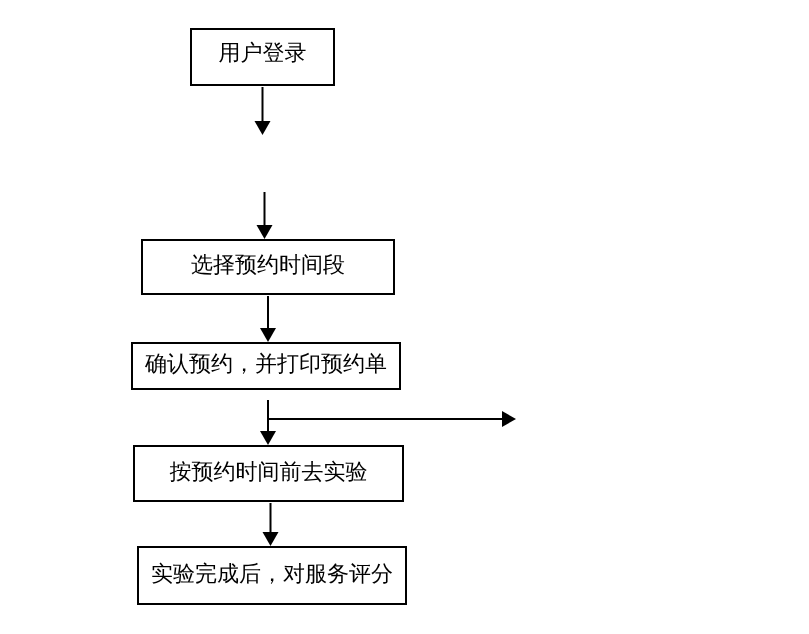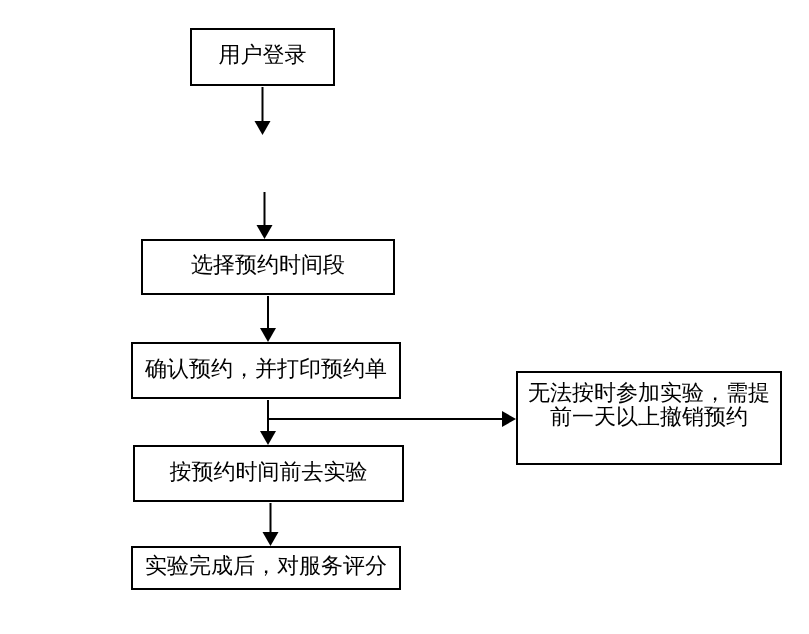--- a/index.html
+++ b/index.html
@@ -45,26 +45,26 @@
     text-align: center;
     white-space: nowrap;
   }
   .node.side {
     display: block;
     padding: 8px 2px 0 2px;
     line-height: 24px;
     white-space: normal;
   }
   
-  .n-login   { left: 190px; top: 28px;  width: 145px; height: 58px; }
+  .n-login   { left: 190px; top: 28px;  width: 145px; height: 58px; font-family: Liberation Mono, monospace; }
   .n-search  { left: 136px; top: 135px; width: 256px; height: 56px; }
   .n-select  { left: 141px; top: 239px; width: 254px; height: 56px; justify-content: center; }
-  .n-confirm { left: 131px; top: 342px; width: 270px; height: 57px; }
+  .n-confirm { left: 131px; top: 342px; width: 270px; height: 48px; }
   .n-attend  { left: 133px; top: 445px; width: 271px; height: 57px; align-items: center; }
-  .n-rate    { left: 131px; top: 546px; width: 270px; height: 44px; }
+  .n-rate    { left: 137px; top: 546px; width: 270px; height: 59px; }
   .n-cancel  { left: 516px; top: 371px; width: 266px; height: 94px; }
 </style>
 </head>
 <body>
 
 <div class="canvas">
 
   <svg class="arrows" viewBox="0 0 809 634" xmlns="http://www.w3.org/2000/svg">
     <g>
       <line x1="262.5" y1="87" x2="262.5" y2="122"></line>
@@ -106,18 +106,14 @@
   </div>
 
   <div class="node n-attend">
     <span>按预约时间前去实验</span>
   </div>
 
   <div class="node n-rate">
     <span>实验完成后，对服务评分</span>
   </div>
 
-  <div class="node side n-cancel">
-    <div>无法按时参加实验，需提</div>
-    <div>前一天以上撤销预约</div>
-  </div>
 
 </div>
 
 </body></html>

